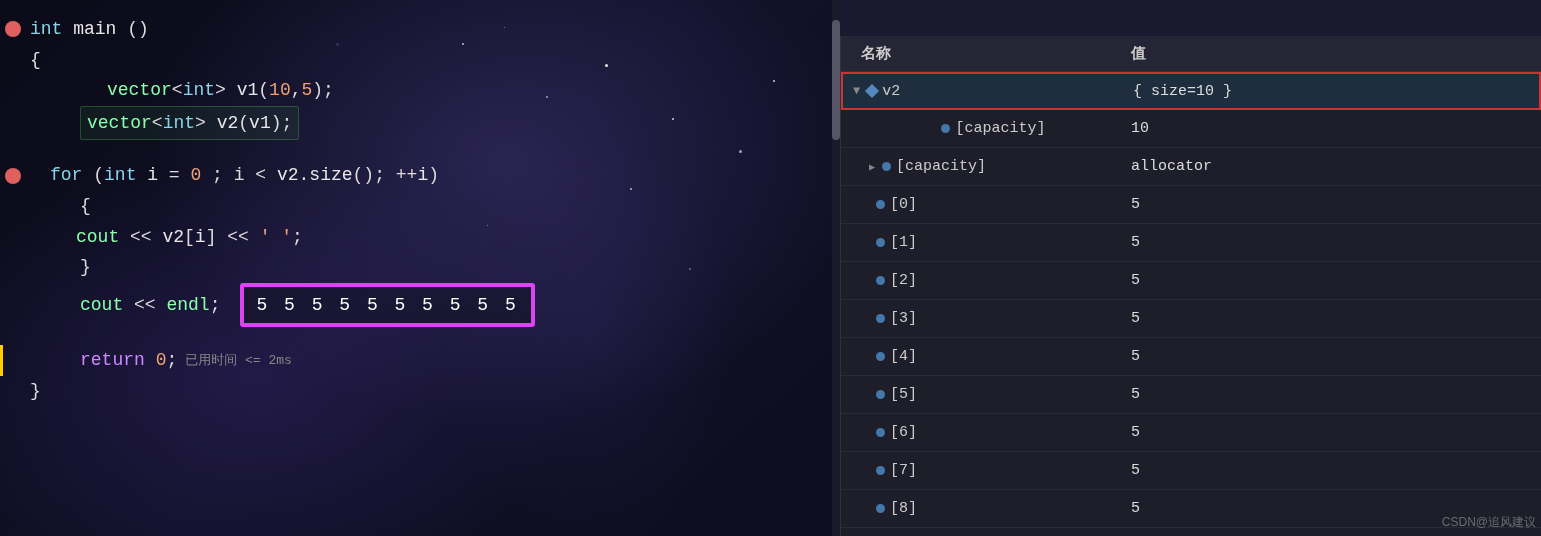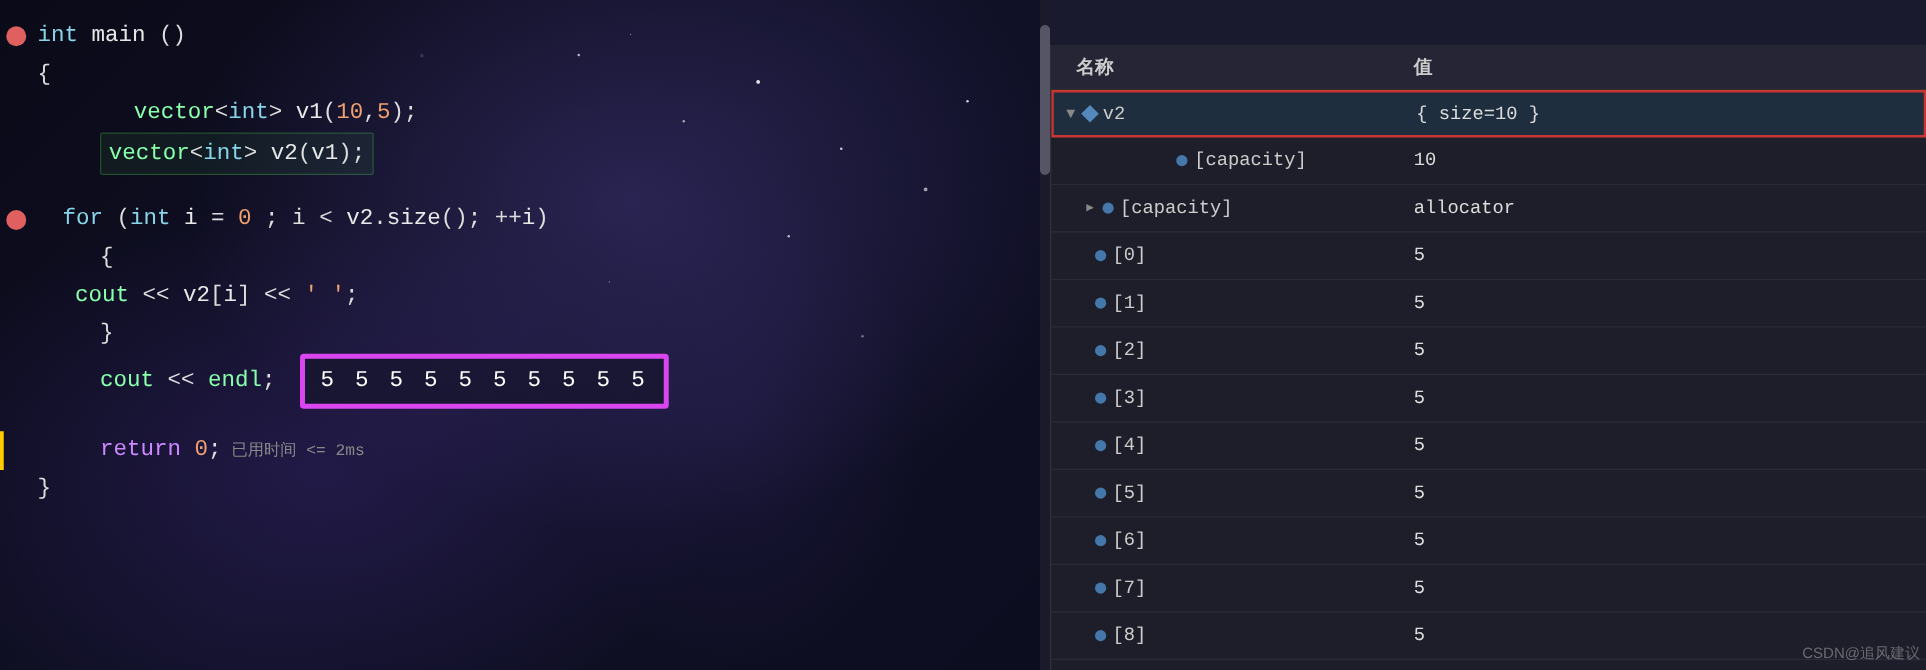--- a/index.html
+++ b/index.html
@@ -323,21 +323,21 @@
         <span class="var"> i </span><span class="punct">= </span><span class="num">0</span>
         <span class="punct">; i &lt; </span><span class="var">v2</span><span class="punct">.</span><span class="method">size</span><span class="punct">(); </span>
         <span class="punct">++</span><span class="var">i</span><span class="punct">)</span>
       </span>
     </div>
 
     <div class="code-line" style="padding-left:80px;">
       <span class="punct">{</span>
     </div>
 
-    <div class="code-line" style="padding-left:60px;">
+    <div class="code-line" style="padding-left:76px;">
       <span>
         <span class="kw-cout">cout</span>
         <span class="punct"> &lt;&lt; </span><span class="var">v2</span><span class="punct">[</span><span class="var">i</span><span class="punct">] &lt;&lt; </span>
         <span class="str">' '</span><span class="punct">;</span>
       </span>
     </div>
 
     <div class="code-line" style="padding-left:80px;">
       <span class="punct">}</span>
     </div>

